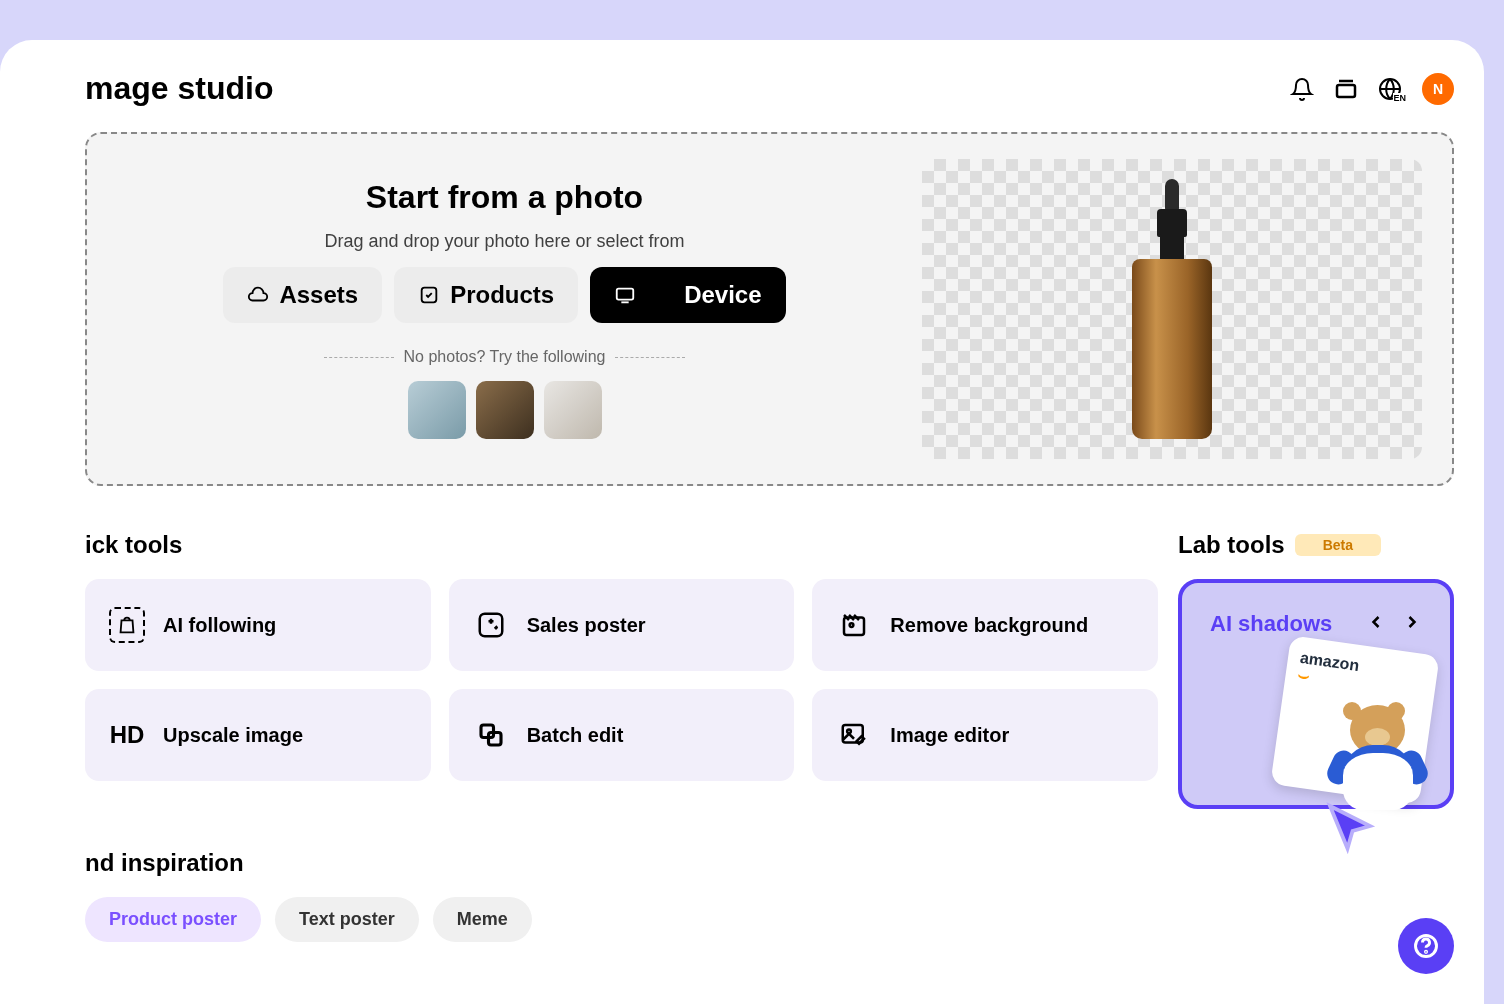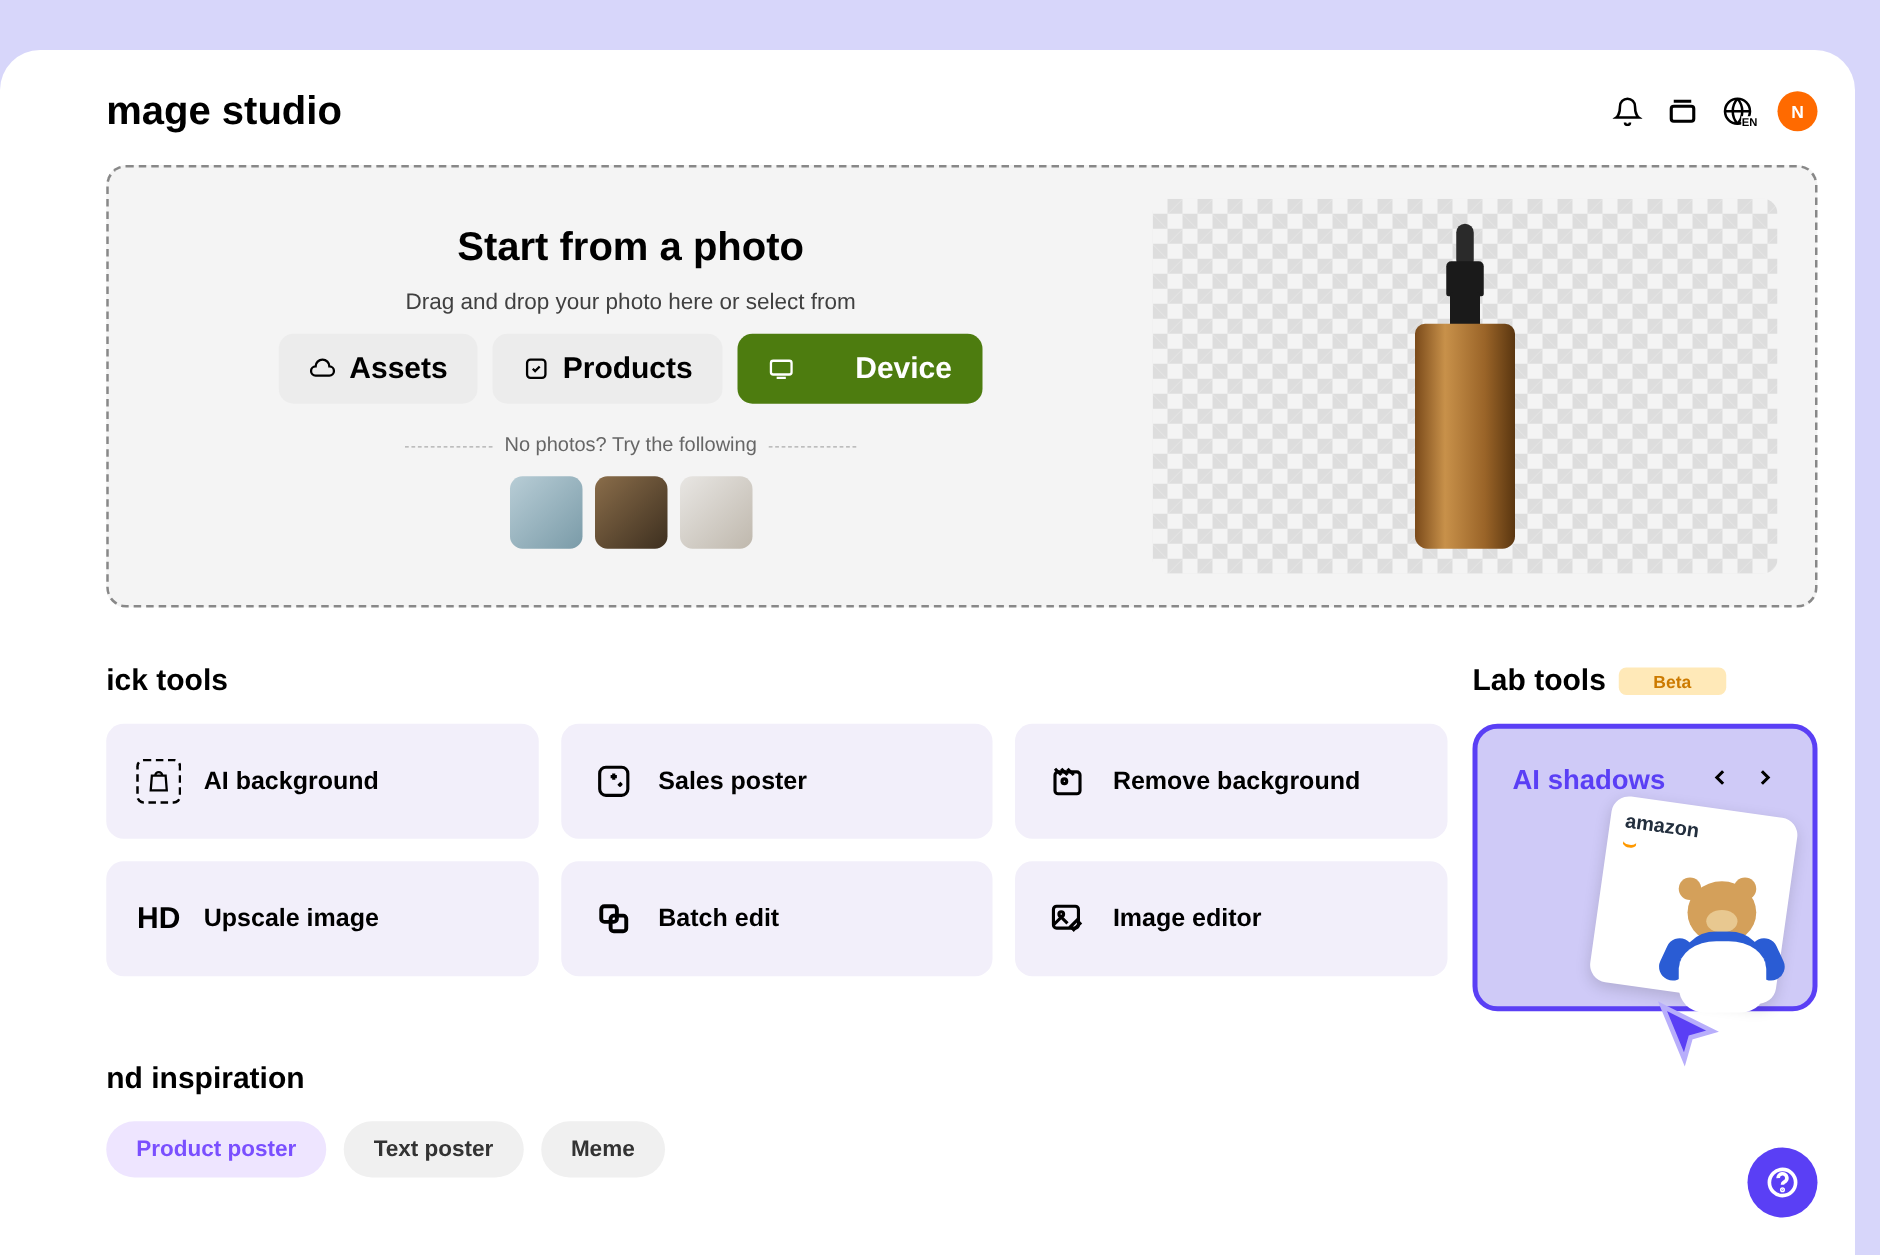--- a/index.html
+++ b/index.html
@@ -10,21 +10,21 @@
 .header-icons { display: flex; gap: 20px; align-items: center; }
 .header-icon { width: 24px; height: 24px; display: flex; align-items: center; justify-content: center; cursor: pointer; }
 .avatar { width: 32px; height: 32px; border-radius: 50%; background: #ff6a00; color: #fff; display: flex; align-items: center; justify-content: center; font-weight: 600; font-size: 14px; cursor: pointer; }
 .dropzone { border: 2px dashed #888; border-radius: 16px; background: #f4f4f4; display: flex; padding: 25px 30px; gap: 30px; margin-bottom: 45px; }
 .dropzone-left { flex: 1; display: flex; flex-direction: column; align-items: center; justify-content: center; gap: 15px; }
 .dropzone-title { font-size: 32px; font-weight: 700; color: #000; }
 .dropzone-sub { font-size: 18px; color: #404040; }
 .source-buttons { display: flex; gap: 12px; }
 .source-btn { display: flex; align-items: center; gap: 10px; padding: 14px 24px; border-radius: 12px; font-size: 24px; font-weight: 600; cursor: pointer; border: none; }
 .source-btn.light { background: #ececec; color: #000; }
-.source-btn.dark { background: #4d7c0f; color: #fff; gap: 48px; }
+.source-btn.dark { background: #000000; color: #fff; gap: 48px; }
 .no-photos-row { display: flex; align-items: center; gap: 10px; color: #666; font-size: 16px; margin-top: 10px; }
 .dash-line { border-top: 1px dashed #aaa; width: 70px; }
 .sample-thumbs { display: flex; gap: 10px; }
 .thumb { width: 58px; height: 58px; border-radius: 10px; cursor: pointer; }
 .thumb1 { background: linear-gradient(135deg, #b8cdd6 0%, #7a9ba8 100%); }
 .thumb2 { background: linear-gradient(135deg, #8a6d4a 0%, #3d2f1f 100%); }
 .thumb3 { background: linear-gradient(135deg, #e8e6e3 0%, #bfb8ad 100%); }
 .preview-box { width: 500px; height: 300px; border-radius: 12px; background-image: linear-gradient(45deg, #ddd 25%, transparent 25%), linear-gradient(-45deg, #ddd 25%, transparent 25%), linear-gradient(45deg, transparent 75%, #ddd 75%), linear-gradient(-45deg, transparent 75%, #ddd 75%); background-size: 24px 24px; background-position: 0 0, 0 12px, 12px -12px, -12px 0; display: flex; align-items: center; justify-content: center; }
 .bottle { width: 80px; height: 260px; position: relative; }
 .bottle-body { position: absolute; bottom: 0; width: 80px; height: 180px; background: linear-gradient(90deg, #7a4a1a 0%, #c8914a 30%, #9a6428 70%, #5a3610 100%); border-radius: 8px 8px 10px 10px; }
@@ -147,21 +147,21 @@
     <div class="quick-tools-col">
       <div class="section-title">ick tools</div>
       <div class="quick-grid">
         <div class="tool-card">
           <div class="icon-box dashed-icon">
             <svg width="22" height="22" viewBox="0 0 24 24" fill="none" stroke="currentColor" stroke-width="2">
                 <path d="M6 7h12l1 13H5L6 7z"></path>
                 <path d="M9 7a3 3 0 0 1 6 0"></path>
               </svg>
           </div>
-          <span class="tool-label">AI background</span>
+          <span class="tool-label">AI following</span>
         </div>
         <div class="tool-card">
           <div class="icon-box">
             <svg width="30" height="30" viewBox="0 0 24 24" fill="none" stroke="currentColor" stroke-width="2">
                 <rect x="3" y="3" width="18" height="18" rx="4"></rect>
                 <path d="M12 7v4M10 9h4M16 14l1 1M15 15l2-2"></path>
               </svg>
           </div>
           <span class="tool-label">Sales poster</span>
         </div>

